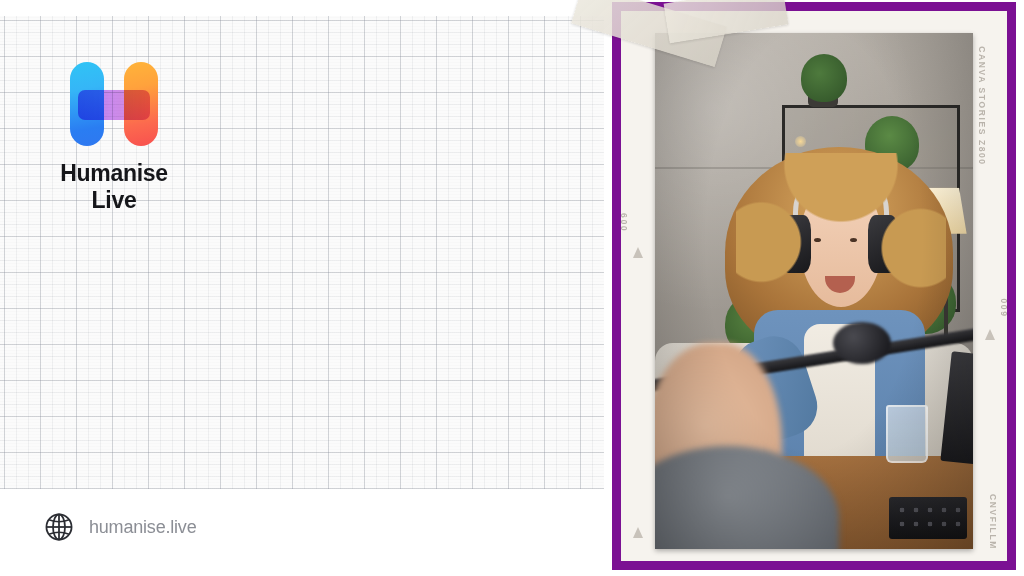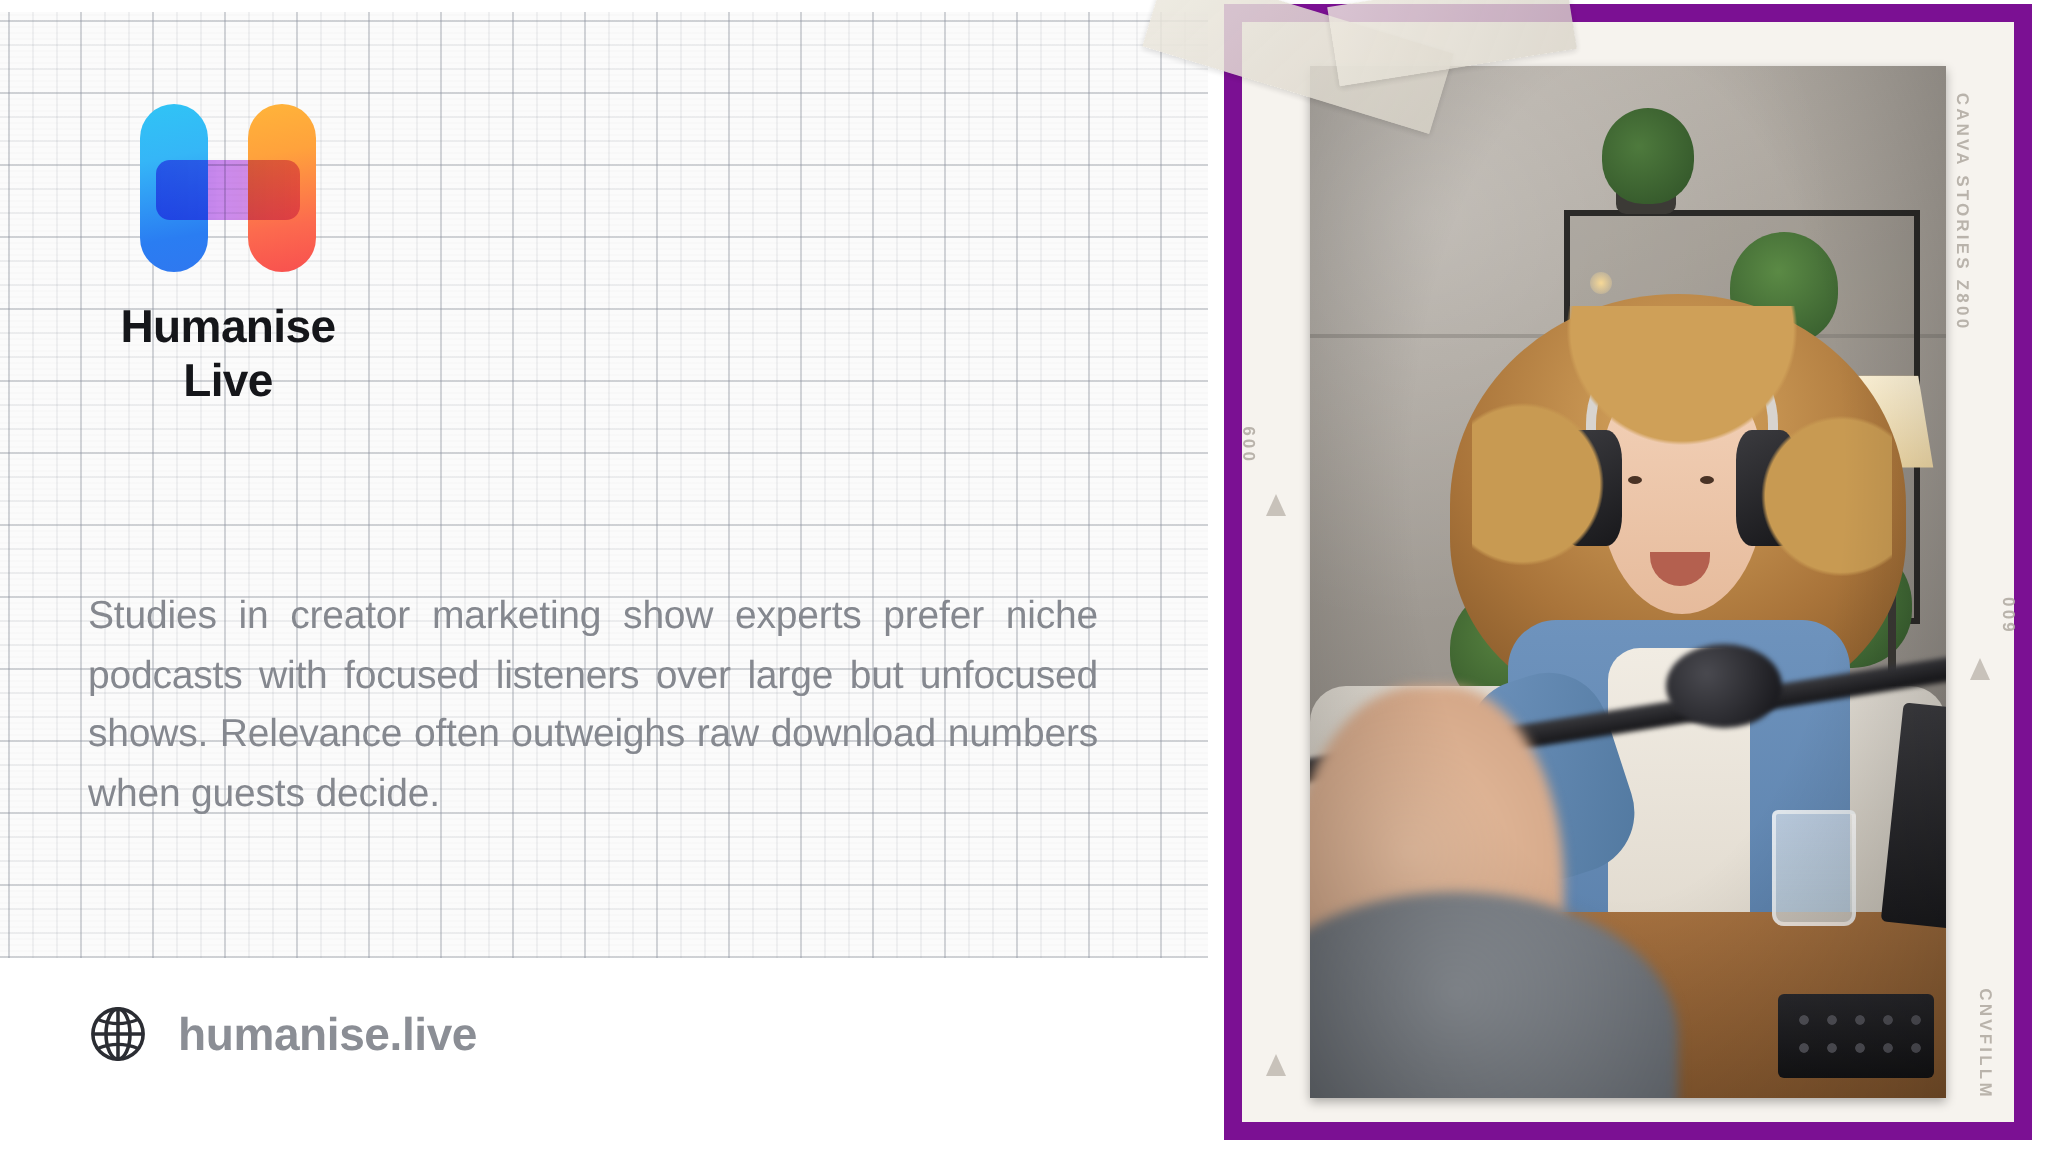--- a/index.html
+++ b/index.html
@@ -16,21 +16,21 @@
     position: relative;
     width: 1024px;
     height: 576px;
     overflow: hidden;
     background: #ffffff;
   }
 
   
   .left-panel {
     position: absolute;
-    left: 0; top: 6px;
+    left: 0; top: 16px;
     width: 604px; height: 473px;
     background-color: #fbfbfb;
     background-image:
       linear-gradient(to right,  rgba(150,155,165,0.13) 1px, transparent 1px),
       linear-gradient(to bottom, rgba(150,155,165,0.13) 1px, transparent 1px),
       linear-gradient(to right,  rgba(140,145,158,0.30) 1px, transparent 1px),
       linear-gradient(to bottom, rgba(140,145,158,0.30) 1px, transparent 1px);
     background-size: 12px 12px, 12px 12px, 36px 36px, 36px 36px;
     background-position: 4px 4px, 4px 4px, 4px 4px, 4px 4px;
   }
@@ -113,24 +113,23 @@
   
   .footer {
     position: absolute;
     left: 44px; top: 496px;
     display: flex;
     align-items: center;
     gap: 15px;
   }
   .globe-icon { width: 30px; height: 30px; display: block; }
   .footer-url {
-    font-size: 23px;
+    font-size: 18px;
     color: #8b8e95;
     letter-spacing: -0.2px;
-    font-weight: bold;
   }
 
   
   .photo-frame {
     position: absolute;
     left: 604px; top: 0;
     width: 420px; height: 576px;
     background: #ffffff;
   }
   .purple-border {
@@ -389,21 +388,20 @@
     <div class="brand">
       <div class="logo-mark">
         <div class="logo-pill left"></div>
         <div class="logo-pill right"></div>
         <div class="logo-bar"></div>
       </div>
       <div class="brand-name">Humanise Live</div>
     </div>
 
 
-    <p class="body-copy">Studies in creator marketing show experts prefer niche podcasts with focused listeners over large but unfocused shows. Relevance often outweighs raw download numbers when guests decide.</p>
 
     <div class="footer">
       <svg class="globe-icon" viewBox="0 0 32 32">
         <circle cx="16" cy="16" r="13.4" fill="none" stroke="#2b2d33" stroke-width="1.9"></circle>
         <ellipse cx="16" cy="16" rx="6.4" ry="13.4" fill="none" stroke="#2b2d33" stroke-width="1.9"></ellipse>
         <line x1="2.6" y1="16" x2="29.4" y2="16" stroke="#2b2d33" stroke-width="1.9"></line>
         <path d="M5.2 8.3 Q16 12.6 26.8 8.3" fill="none" stroke="#2b2d33" stroke-width="1.7"></path>
         <path d="M5.2 23.7 Q16 19.4 26.8 23.7" fill="none" stroke="#2b2d33" stroke-width="1.7"></path>
         <line x1="16" y1="2.6" x2="16" y2="29.4" stroke="#2b2d33" stroke-width="1.9"></line>
       </svg>

